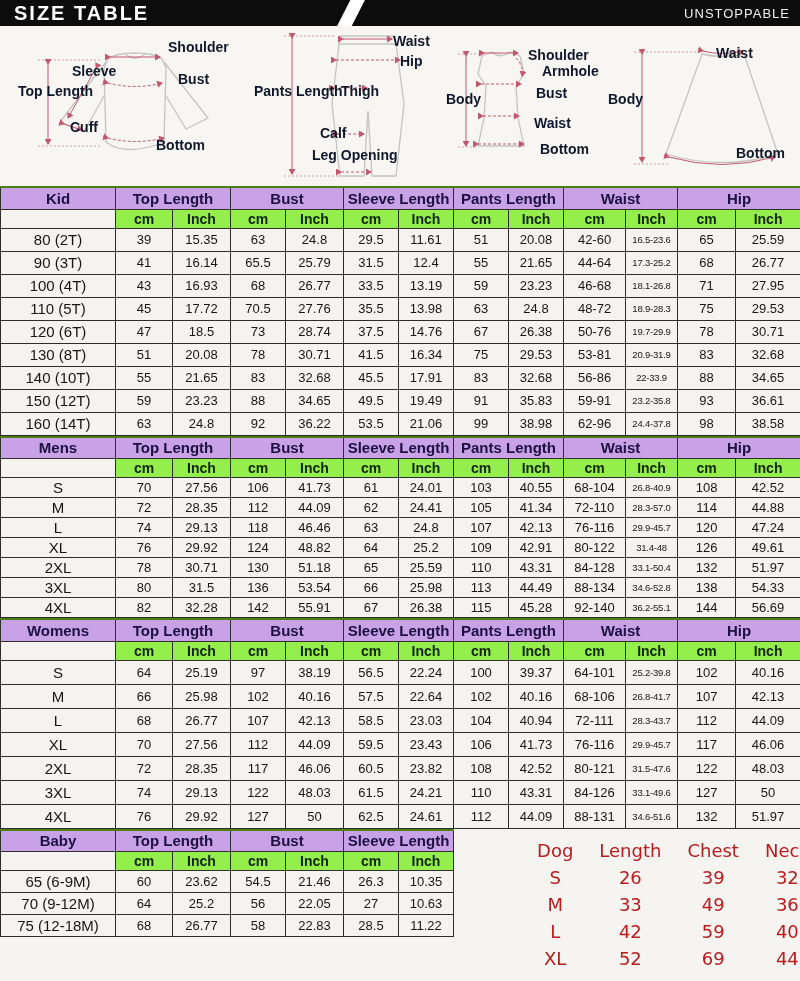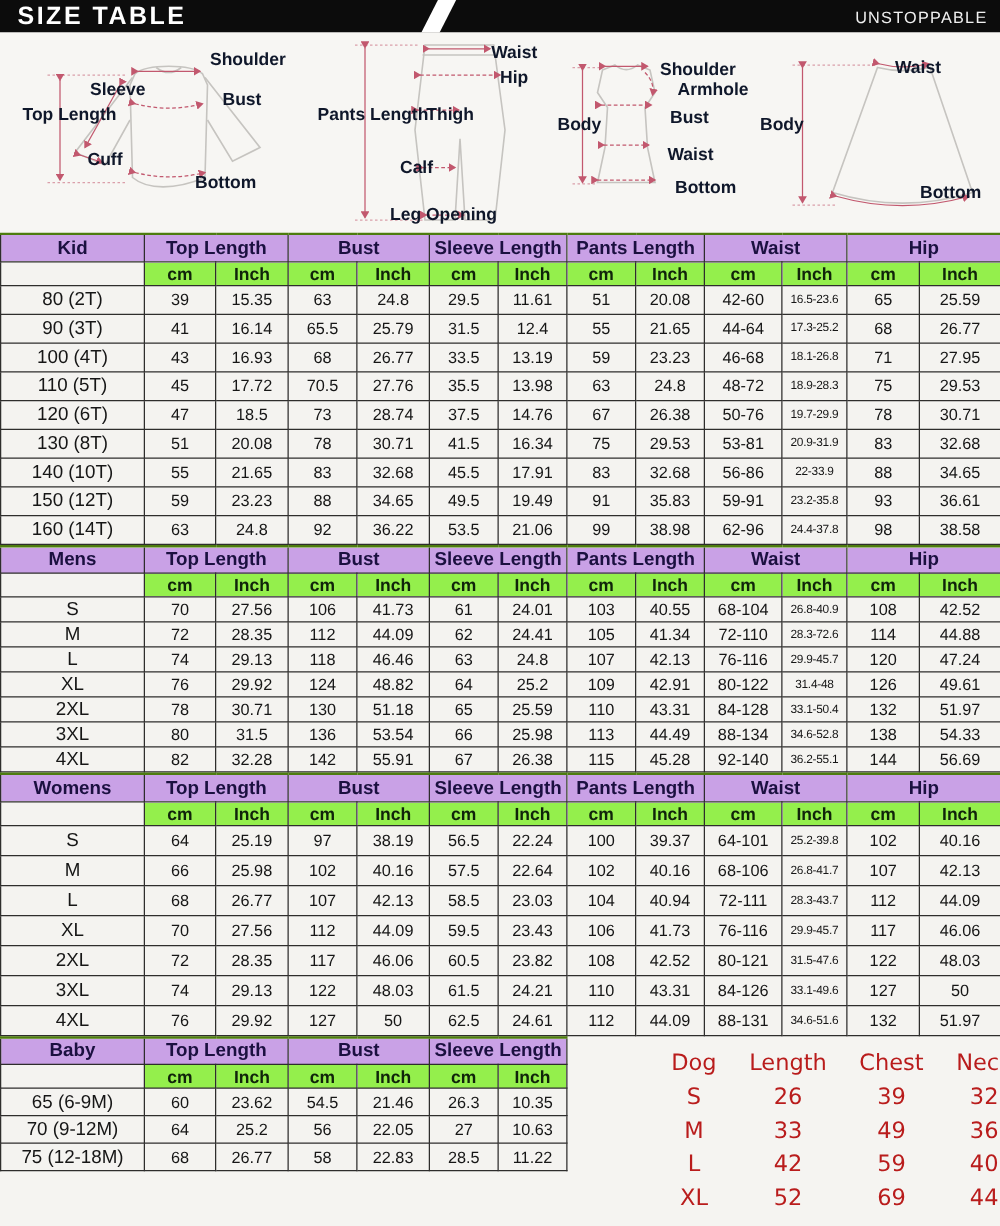--- a/index.html
+++ b/index.html
@@ -123,21 +123,21 @@
         <span class="dg-label" style="left: 72px; top: 38px;">Sleeve</span>
         <span class="dg-label" style="left: 178px; top: 46px;">Bust</span>
         <span class="dg-label" style="left: 18px; top: 58px;">Top Length</span>
         <span class="dg-label" style="left: 70px; top: 94px;">Cuff</span>
         <span class="dg-label" style="left: 156px; top: 112px;">Bottom</span>
         <span class="dg-label" style="left: 393px; top: 8px;">Waist</span>
         <span class="dg-label" style="left: 400px; top: 28px;">Hip</span>
         <span class="dg-label" style="left: 254px; top: 58px;">Pants Length</span>
         <span class="dg-label" style="left: 341px; top: 58px; text-align: center;">Thigh</span>
         <span class="dg-label" style="left: 320px; top: 100px;">Calf</span>
-        <span class="dg-label" style="left: 312px; top: 138px;">Leg Opening</span>
+        <span class="dg-label" style="left: 312px; top: 122px;">Leg Opening</span>
         <span class="dg-label" style="left: 528px; top: 22px;">Shoulder</span>
         <span class="dg-label" style="left: 542px; top: 38px;">Armhole</span>
         <span class="dg-label" style="left: 536px; top: 60px;">Bust</span>
         <span class="dg-label" style="left: 446px; top: 66px;">Body</span>
         <span class="dg-label" style="left: 534px; top: 90px;">Waist</span>
         <span class="dg-label" style="left: 540px; top: 116px;">Bottom</span>
         <span class="dg-label" style="left: 716px; top: 20px;">Waist</span>
         <span class="dg-label" style="left: 608px; top: 66px;">Body</span>
         <span class="dg-label" style="left: 736px; top: 120px;">Bottom</span>
       </div>
@@ -382,21 +382,21 @@
             <td class="size-label">M</td>
             <td>72</td>
             <td>28.35</td>
             <td>112</td>
             <td>44.09</td>
             <td>62</td>
             <td>24.41</td>
             <td>105</td>
             <td>41.34</td>
             <td>72-110</td>
-            <td class="small">28.3-72.6</td>
+            <td class="small">28.3-57.0</td>
             <td>114</td>
             <td>44.88</td>
           </tr>
           <tr class="data">
             <td class="size-label">L</td>
             <td>74</td>
             <td>29.13</td>
             <td>118</td>
             <td>46.46</td>
             <td>63</td>

